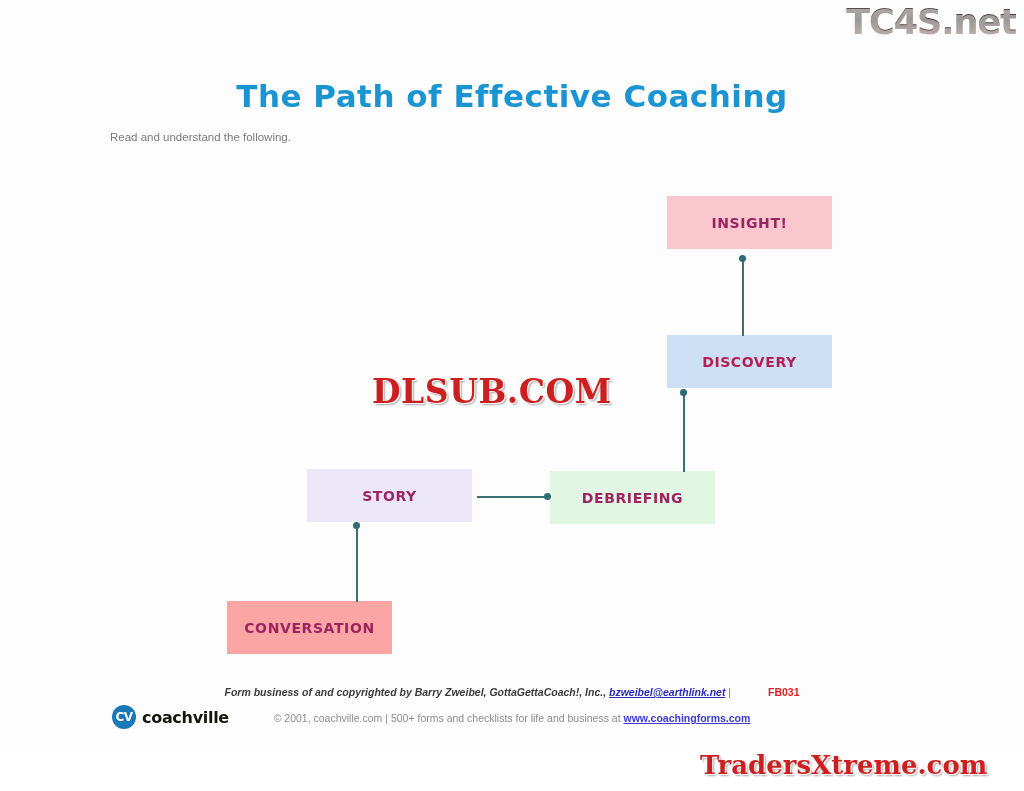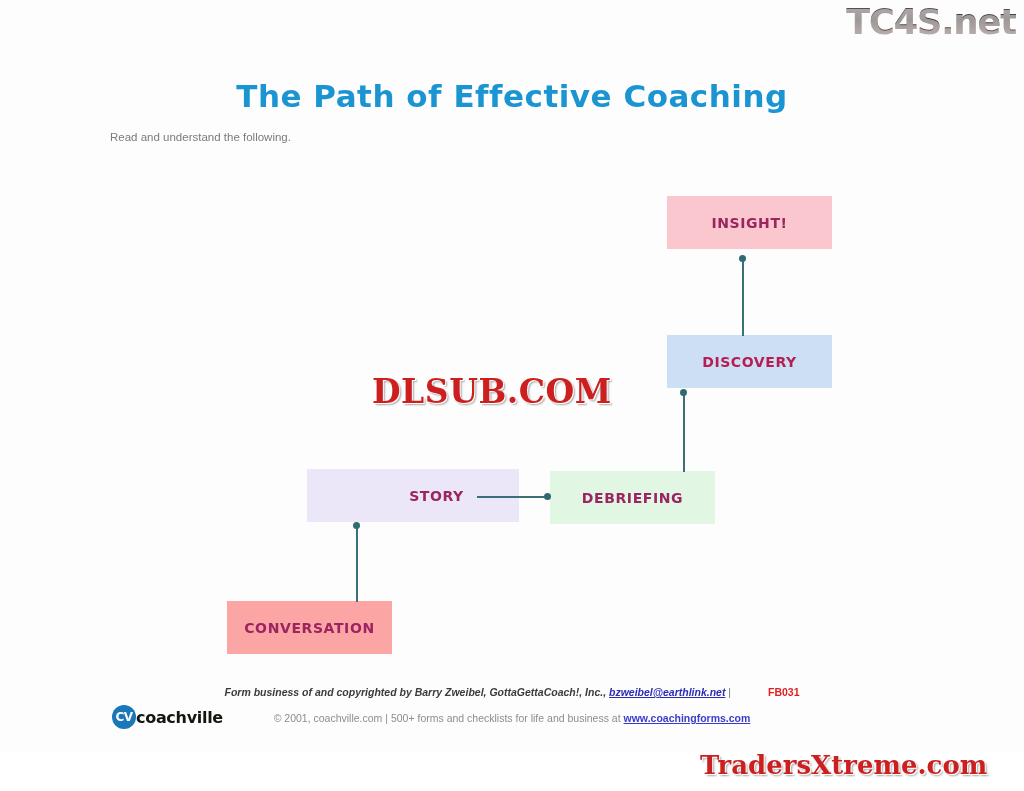--- a/index.html
+++ b/index.html
@@ -80,21 +80,20 @@
     background: #cddff4;
     color: #b51e53;
   }
   #box-debriefing {
     left: 550px; top: 471px; width: 165px; height: 53px;
     background: #e2f6e4;
   }
   #box-story {
     left: 307px; top: 469px; width: 165px; height: 53px;
     background: #ece6f9;
-    padding-left: 47px;
   }
   #box-conversation {
     left: 227px; top: 601px; width: 165px; height: 53px;
     background: #fca5a5;
   }
 
   
   .conn-v {
     position: absolute;
     width: 2px;
@@ -188,20 +187,21 @@
     font-weight: bold;
   }
 
   
   #coachville-logo {
     position: absolute;
     left: 112px;
     top: 705px;
     display: flex;
     align-items: center;
+    gap: 6px;
   }
   #coachville-mark {
     width: 24px;
     height: 24px;
     border-radius: 50%;
     background: #1878b8;
     color: #ffffff;
     display: flex;
     align-items: center;
     justify-content: center;

